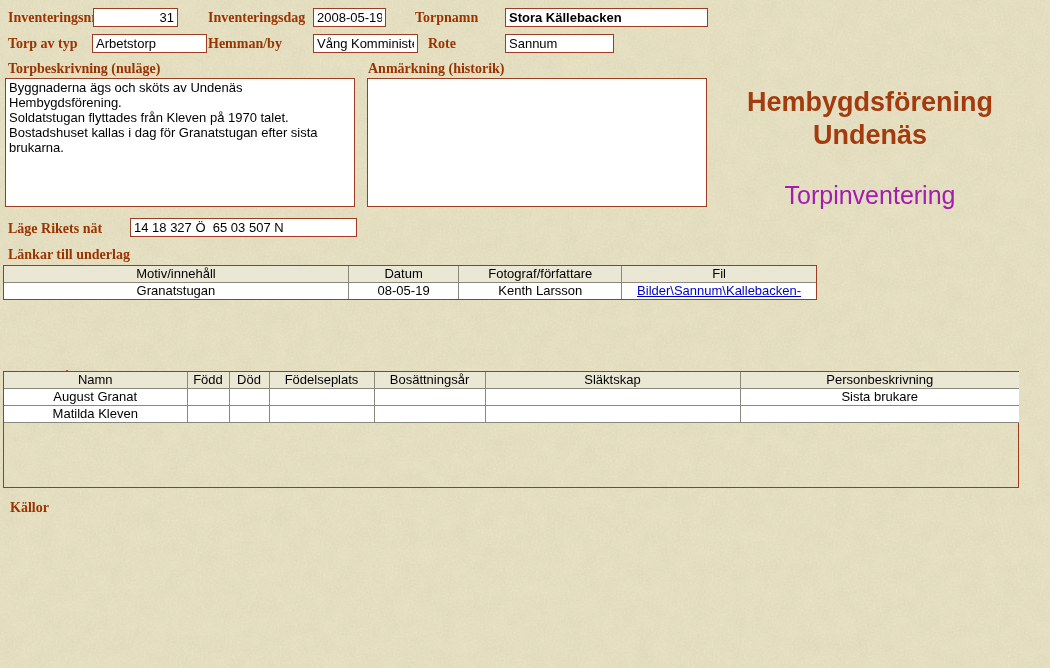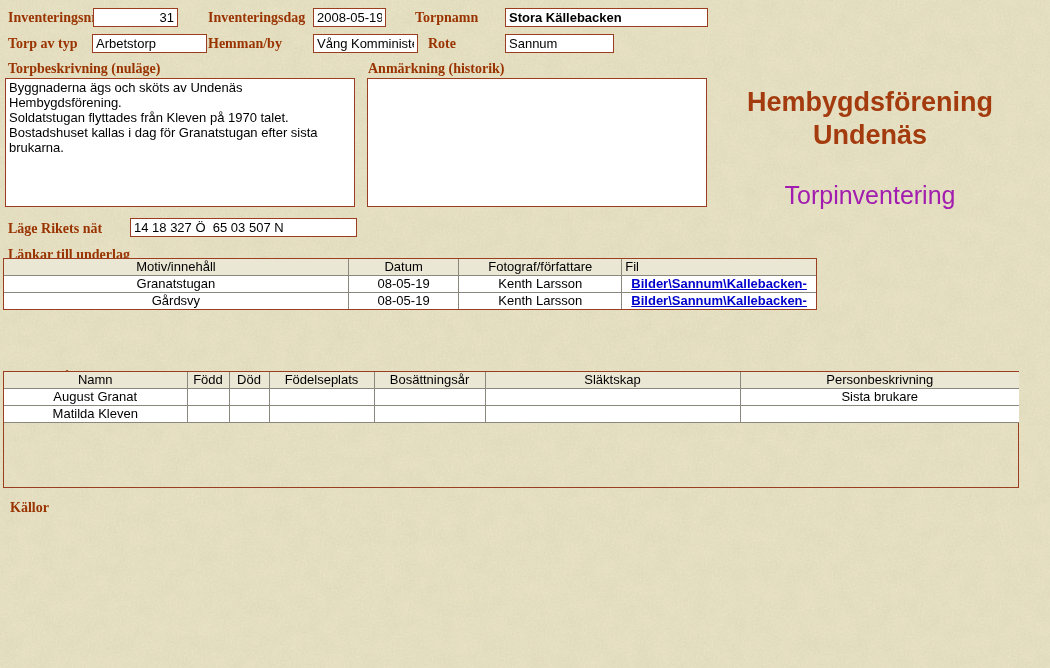--- a/index.html
+++ b/index.html
@@ -61,22 +61,22 @@
     border-right:1px solid #8a887d; border-bottom:1px solid #8a887d;
     overflow:hidden; white-space:nowrap;
   }
   .grid td {
     background:#ffffff; height:17px; padding:0 3px; text-align:center;
     border-right:1px solid #8a887d; border-bottom:1px solid #8a887d;
     overflow:hidden; white-space:nowrap;
   }
   .grid th:last-child, .grid td:last-child { border-right:none; }
   table.links tbody tr:last-child td { border-bottom:none; }
-  th.right { text-align:left; }
-  a.filelink { color:#0000cc; text-decoration:underline; cursor:pointer;font-weight:bold; }
+  th.right { text-align:center; }
+  a.filelink { color:#0000cc; text-decoration:underline; cursor:pointer; }
 </style>
 </head>
 <body>
 
 <svg class="texture" width="1050" height="668">
   <defs>
     <filter id="noiseA" x="0" y="0" width="100%" height="100%">
       <feTurbulence type="fractalNoise" baseFrequency="0.055" numOctaves="4" seed="11"></feTurbulence>
       <feColorMatrix type="matrix" values="0 0 0 0 0.52  0 0 0 0 0.48  0 0 0 0 0.33  0 0 0 0.20 0"></feColorMatrix>
     </filter>
@@ -121,45 +121,39 @@
   <div class="title-block">
     <div class="title-line">Hembygdsförening</div>
     <div class="title-line">Undenäs</div>
   </div>
   <div class="subtitle">Torpinventering</div>
 
   <div class="lbl" style="left:8px;top:221px">Läge Rikets nät</div>
   <input class="fld" style="left: 130px; top: 218px; width: 227px;" value="14 18 327 Ö  65 03 507 N">
 
   <div class="lbl" style="left:8px;top:247px">Länkar till underlag</div>
-  <div class="tblwrap" style="left:3px;top:258px;width:814px">
+  <div class="tblwrap" style="left:3px;top:265px;width:814px">
     <table class="grid links">
       <colgroup>
           <col style="width:296px">
           <col style="width:95px">
           <col style="width:140px">
           <col style="width:167px">
         </colgroup>
       <thead>
         <tr>
           <th>Motiv/innehåll</th>
           <th>Datum</th>
           <th>Fotograf/författare</th>
           <th class="right">Fil</th>
         </tr>
       </thead>
       <tbody>
         <tr>
           <td>Granatstugan</td>
-          <td>08-05-19</td>
-          <td>Kenth Larsson</td>
-          <td><a class="filelink" href="#">Bilder\Sannum\Kallebacken-</a></td>
-        </tr>
-        <tr>
-          <td>Gårdsvy</td>
           <td>08-05-19</td>
           <td>Kenth Larsson</td>
           <td><a class="filelink" href="#">Bilder\Sannum\Kallebacken-</a></td>
         </tr>
       </tbody>
     </table>
   </div>
 
   <div class="lbl" style="left:8px;top:369px">Boende på platsen</div>
   <div class="tblwrap" style="left:3px;top:371px;width:1016px;height:117px">

